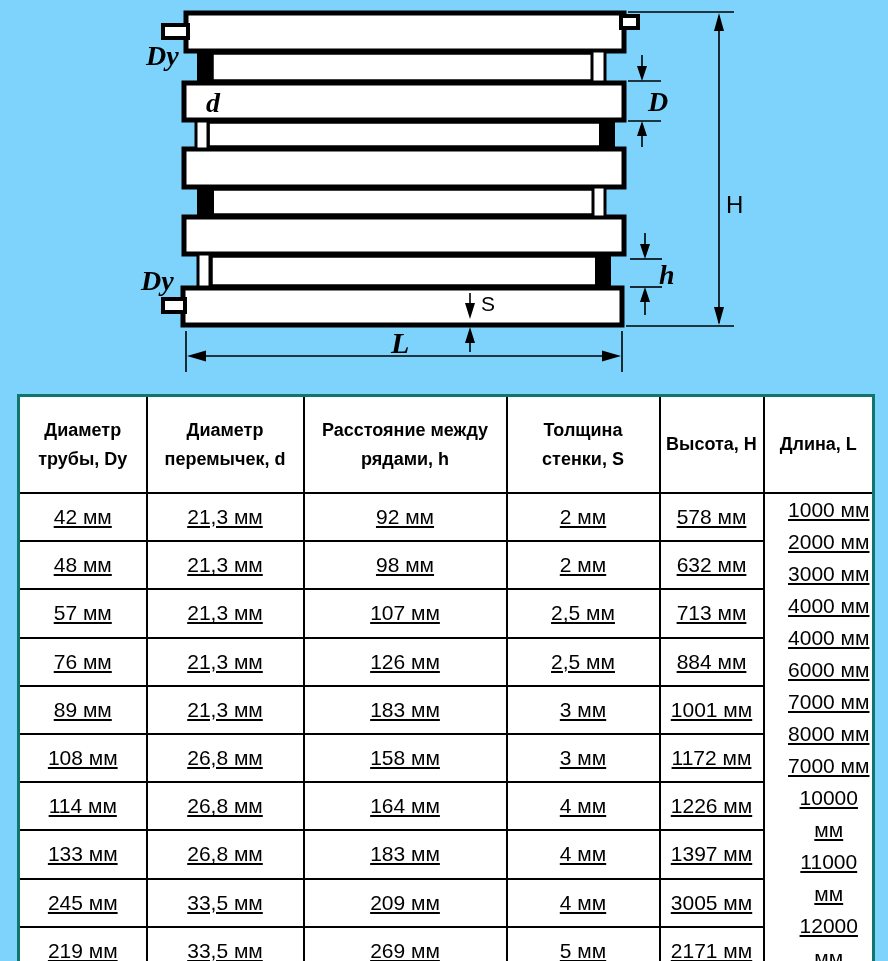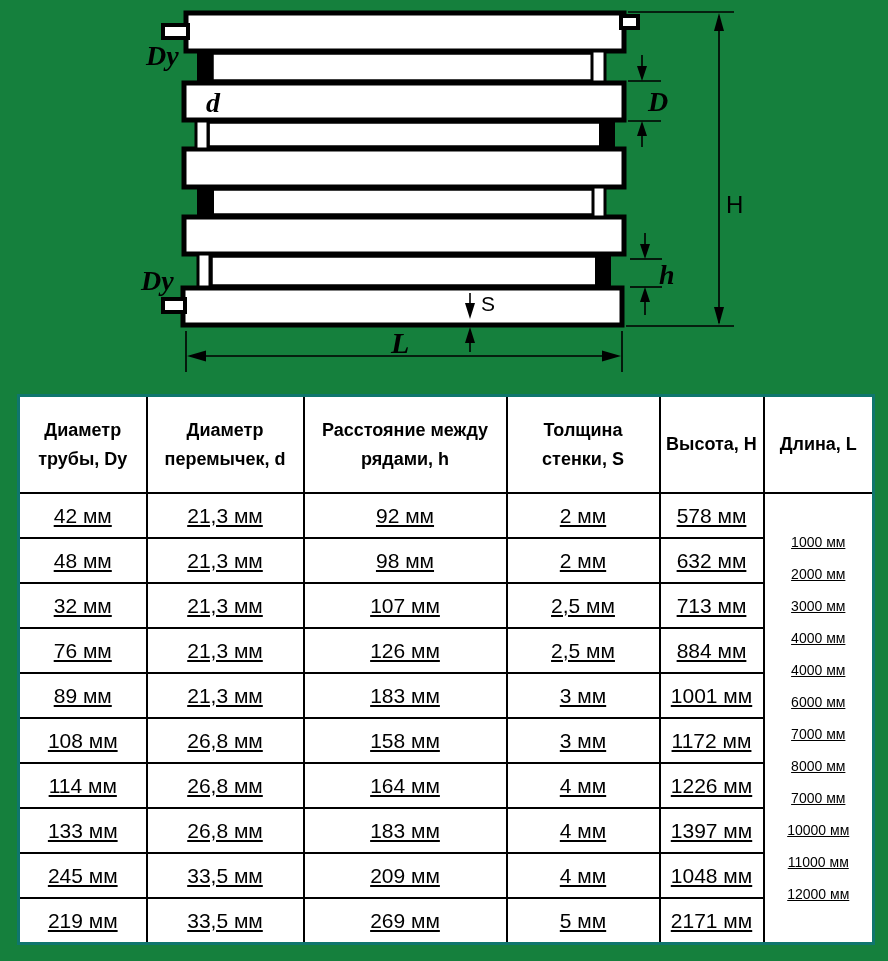--- a/index.html
+++ b/index.html
@@ -1,30 +1,30 @@
 <!DOCTYPE html>
 <html><head>
 <meta charset="utf-8">
 <style>
   html,body{margin:0;padding:0;background:#ffffff;}
-  .screen{position:relative;width:888px;height:961px;background:#15803d;overflow:hidden;
+  .screen{position:relative;width:888px;height:961px;background:#7dd3fc;overflow:hidden;
           font-family:"Liberation Sans",sans-serif;color:#000;}
   .diagram-svg{position:absolute;left:0;top:0;width:888px;height:390px;}
 
   .dim-serif{font-family:"Liberation Serif","DejaVu Serif",serif;font-style:italic;font-weight:bold;}
   .dim-sans{font-family:"Liberation Sans","DejaVu Sans",sans-serif;font-weight:normal;}
 
   table.spec{position:absolute;left:17px;top:394px;width:855px;border-collapse:collapse;
              table-layout:fixed;background:#fff;border:3px solid #0f766e;}
   table.spec th,table.spec td{border:2px solid #000;text-align:center;vertical-align:middle;
              color:#000;overflow:hidden;}
   table.spec th{height:95px;font-size:18px;font-weight:bold;line-height:29px;padding:0 2px;}
   table.spec td{height:43px;font-size:21px;font-weight:normal;padding:0 2px;text-decoration:underline;}
   td.len-cell{padding:0;}
-  td.len-cell div{line-height:32px;font-size:14px;}
+  td.len-cell div{line-height:32px;font-size:21px;margin-left:21px;}
 </style>
 </head>
 <body>
 
 <div class="screen">
 
   <svg class="diagram-svg" viewBox="0 0 888 390" xmlns="http://www.w3.org/2000/svg">
 
     <g fill="#ffffff" stroke="#000000" stroke-width="3.5">
       <rect x="212" y="53" width="392" height="28"></rect>
@@ -164,21 +164,21 @@
           </td>
         </tr>
         <tr>
           <td>48 мм</td>
           <td>21,3 мм</td>
           <td>98 мм</td>
           <td>2 мм</td>
           <td>632 мм</td>
         </tr>
         <tr>
-          <td>32 мм</td>
+          <td>57 мм</td>
           <td>21,3 мм</td>
           <td>107 мм</td>
           <td>2,5 мм</td>
           <td>713 мм</td>
         </tr>
         <tr>
           <td>76 мм</td>
           <td>21,3 мм</td>
           <td>126 мм</td>
           <td>2,5 мм</td>
@@ -210,21 +210,21 @@
           <td>26,8 мм</td>
           <td>183 мм</td>
           <td>4 мм</td>
           <td>1397 мм</td>
         </tr>
         <tr>
           <td>245 мм</td>
           <td>33,5 мм</td>
           <td>209 мм</td>
           <td>4 мм</td>
-          <td>1048 мм</td>
+          <td>3005 мм</td>
         </tr>
         <tr>
           <td>219 мм</td>
           <td>33,5 мм</td>
           <td>269 мм</td>
           <td>5 мм</td>
           <td>2171 мм</td>
         </tr>
       </tbody>
   </table>

